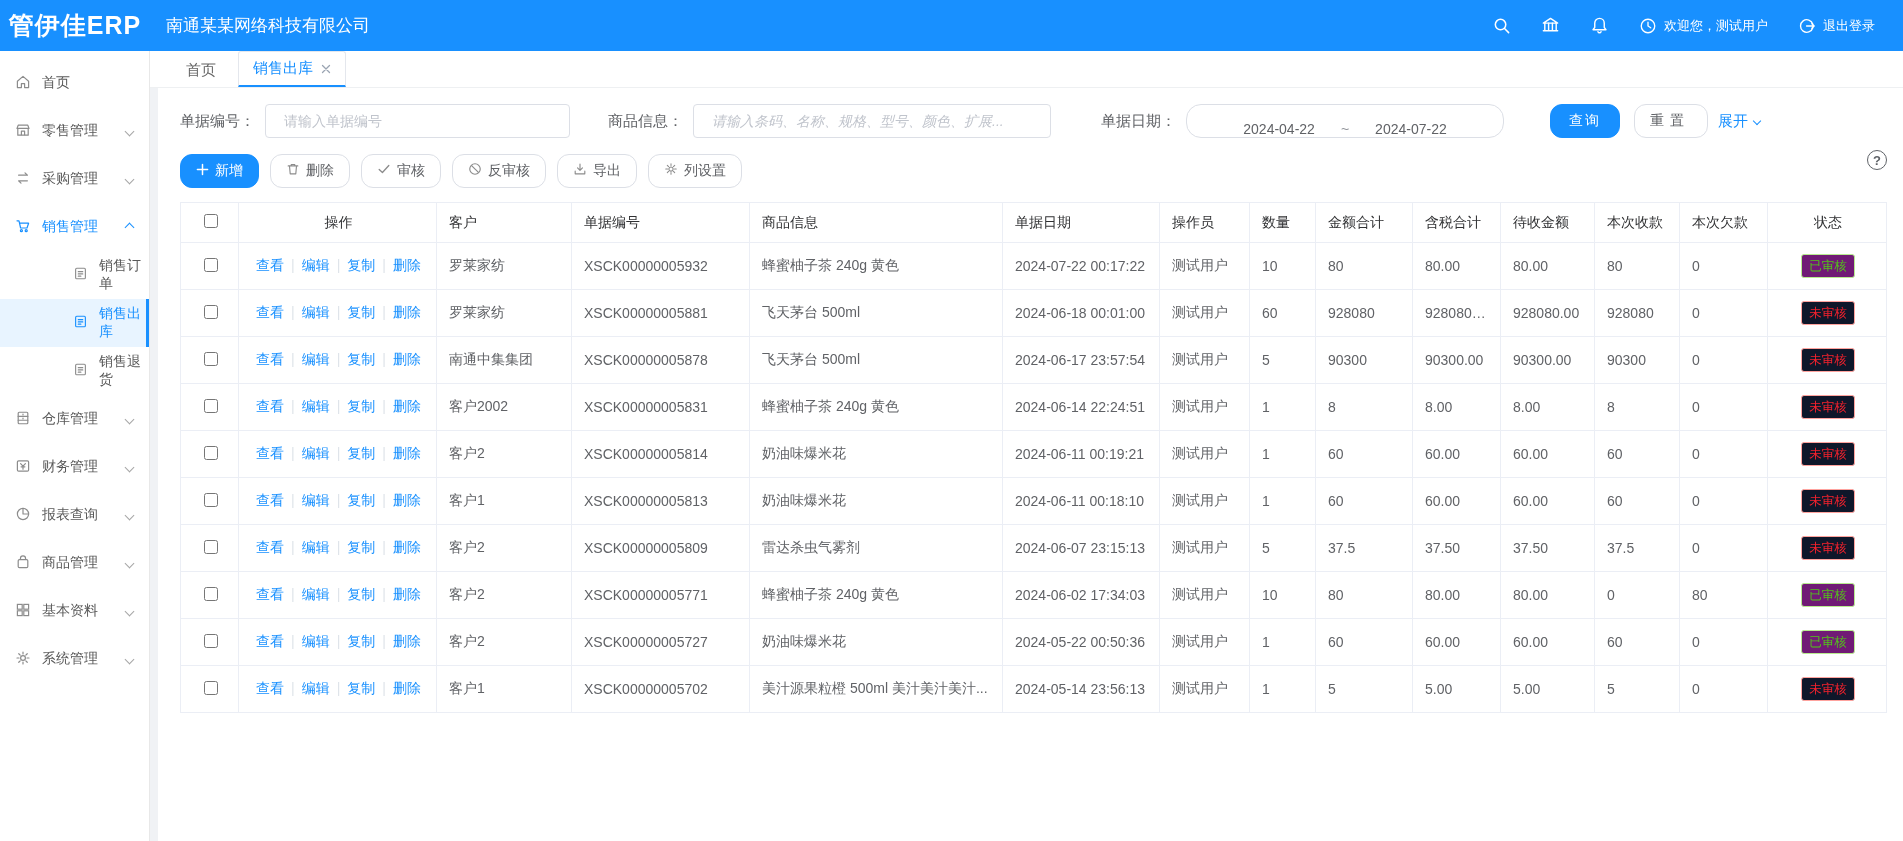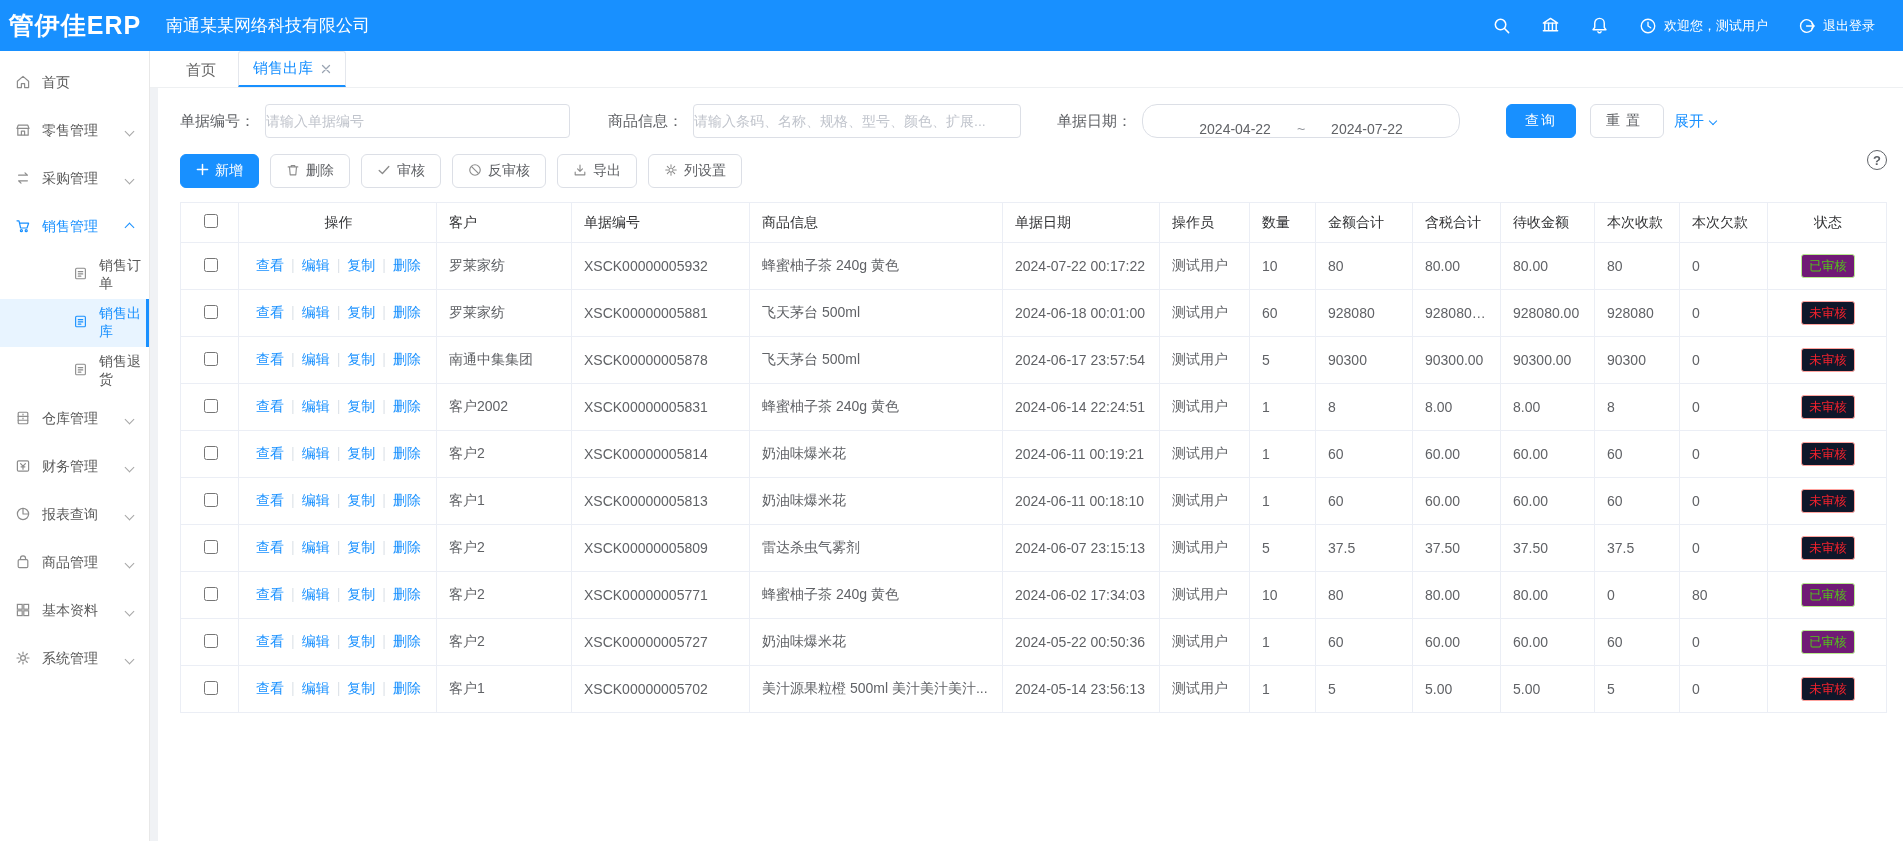--- a/index.html
+++ b/index.html
@@ -36,27 +36,27 @@
   .tab { font-size:15px; padding:7px 14px; color:#666; cursor:pointer; }
   .tab.active { color:#1890ff; border:1px solid #e4e7ed; border-bottom:2px solid #1890ff; border-radius:3px 3px 0 0; display:flex; align-items:center; gap:8px; }
   .tab-close { display:flex; color:#9aa4b2; }
 
   .page { flex:1; padding:0 16px 0 0; border-left:8px solid #f0f2f5; display:flex; flex-direction:column; min-width:0; }
   .page-inner { padding:0 0 0 22px; }
 
   
   .filters { display:flex; align-items:center; padding-top:16px; font-size:15px; color:#606266; }
   .f-label { margin-right:10px; white-space:nowrap; }
-  .f-input { height:34px; border:1px solid #dcdfe6; border-radius:4px; padding:0 0; font-size:14px; color:#606266; outline:none; font-family:inherit; }
+  .f-input { height:34px; border:1px solid #dcdfe6; border-radius:4px; padding:0 18px; font-size:14px; color:#606266; outline:none; font-family:inherit; }
   .f-input::placeholder { color:#c0c4cc; }
   .inp-bill { width:305px; margin-right:38px; }
-  .inp-prod { width:328px; margin-right:36px; }
+  .inp-prod { width:358px; margin-right:50px;font-style:italic; }
   .date-box { width:318px; height:34px; border:1px solid #dcdfe6; border-radius:15px; display:flex; align-items:flex-end; justify-content:center; gap:26px; font-size:14px; color:#606266; margin-right:46px; cursor:pointer; }
   .date-sep { color:#909399; }
-  .btn { height:34px; border-radius:6px; border:1px solid #dcdfe6; background:#fff; font-size:14px; color:#606266; padding:0 15px; cursor:pointer; font-family:Liberation Sans, sans-serif; display:inline-flex; align-items:center; gap:6px; }
+  .btn { height:34px; border-radius:12px; border:1px solid #dcdfe6; background:#fff; font-size:14px; color:#606266; padding:0 15px; cursor:pointer; font-family:Liberation Serif, serif; display:inline-flex; align-items:center; gap:6px; }
   .btn.primary { background:#1890ff; border-color:#1890ff; color:#fff; }
   .btn-query { margin-right:14px; padding:0 18px; letter-spacing:2px; }
   .btn-reset { margin-right:10px; letter-spacing:6px; padding-right:17px; }
   .expand-link { color:#1890ff; font-size:15px; display:inline-flex; align-items:center; gap:6px; cursor:pointer; }
   .expand-link .chev { border-color:#1890ff; width:6px; height:6px; }
 
   
   .toolbar { display:flex; align-items:center; gap:11px; margin-top:16px; position:relative; }
   .toolbar .ic { color:#8c8c8c; }
   .btn.primary .ic { color:#fff; }

